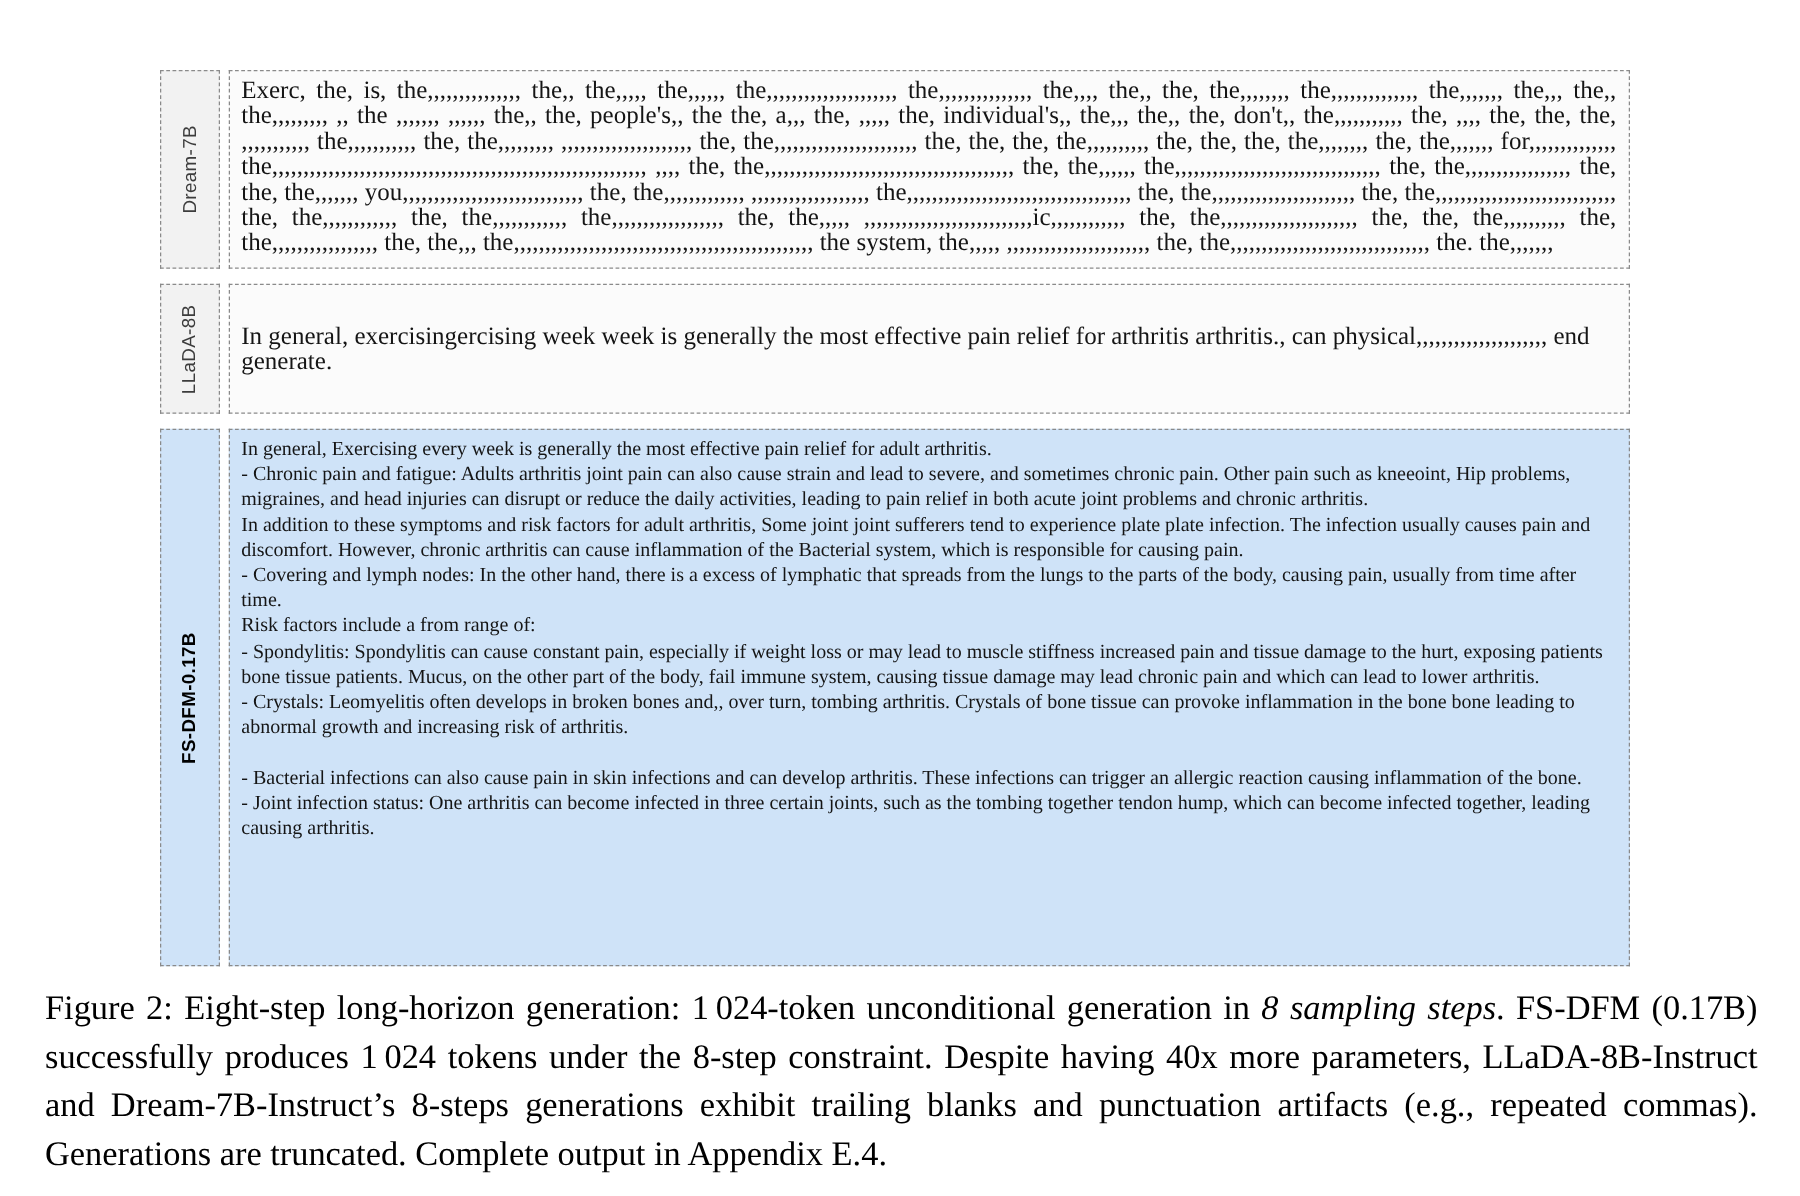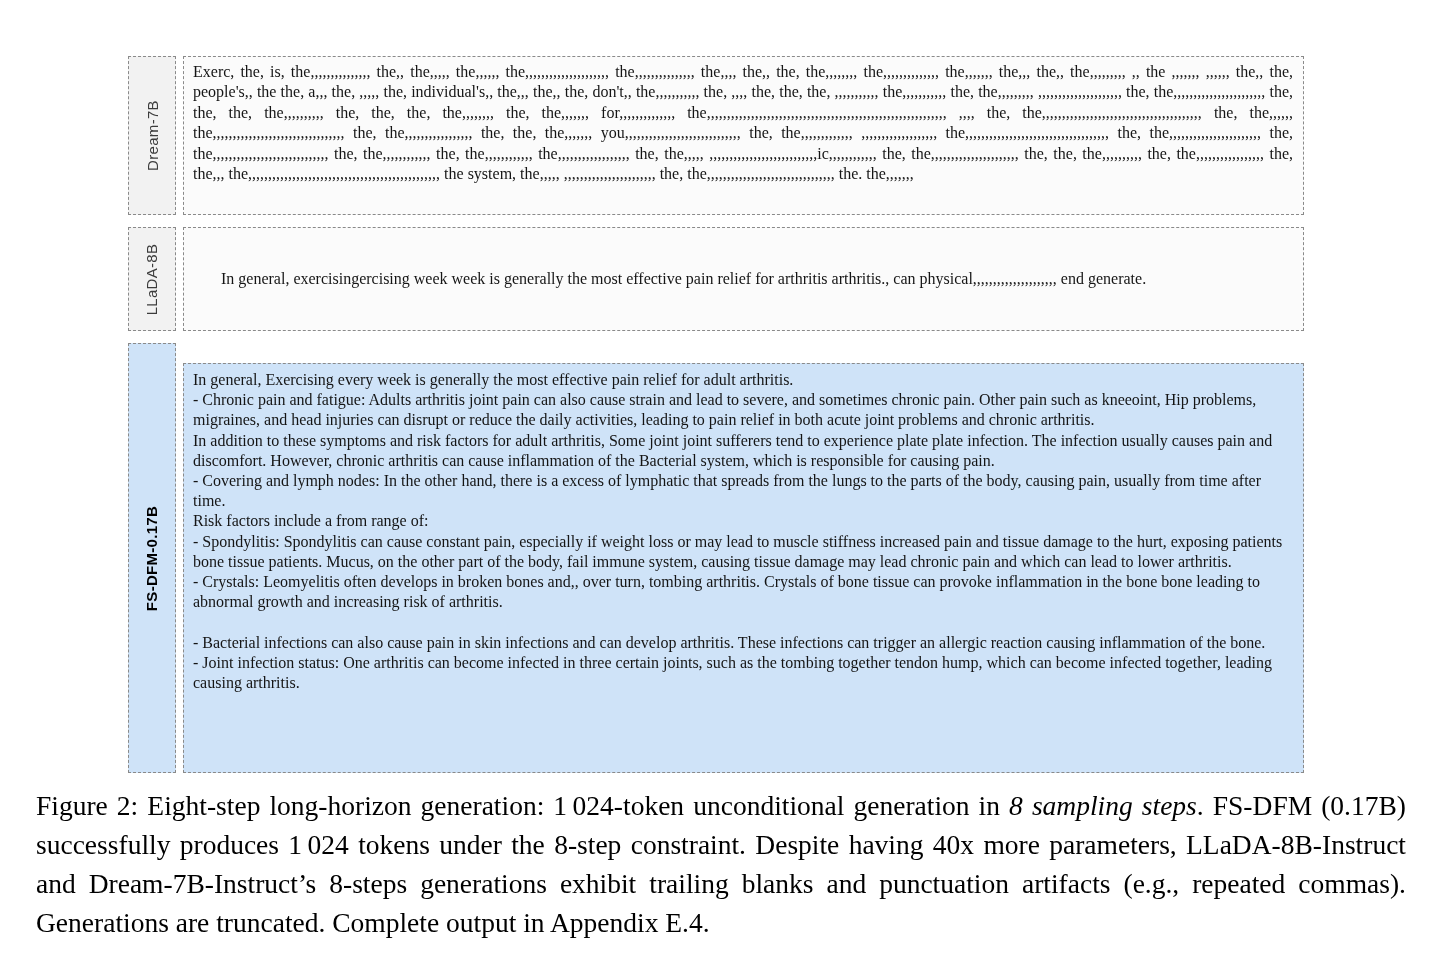--- a/index.html
+++ b/index.html
@@ -25,26 +25,26 @@
     padding:5px 10px 5px 9px;
   }
   .row-dream .content-box, .row-llada .content-box{background:var(--plain-bg);}
   .row-dream .label-box,  .row-llada .label-box{background:var(--label-bg);}
   .row-dream{height:159px;}
   .row-llada{height:104px;}
   .row-fsdfm{height:430px;}
   .row-fsdfm .label-box,.row-fsdfm .content-box{background:var(--hl-bg);}
   .row-fsdfm .label-box span{font-weight:bold;color:#000;}
   .gen-text{
-    font-size:16px;line-height:20.4px;text-align:justify;
+    font-size:20px;line-height:20.4px;text-align:justify;
     color:#151515;
   }
   .row-llada .content-box{display:flex;align-items:center;}
-  .row-llada .gen-text{text-align:left;width:100%;margin-left:28px;}
-  .row-fsdfm .content-box{padding-top:6px;margin-top:20px;}
+  .row-llada .gen-text{text-align:left;width:100%;}
+  .row-fsdfm .content-box{padding-top:6px;}
   .para{font-size:16px;line-height:20.2px;text-align:left;color:#151515;}
   .caption{
     position:absolute;left:36px;top:786px;width:1370px;
     font-size:27.5px;line-height:39px;text-align:justify;color:#000;
   }
   .caption b{font-weight:normal;}
   .caption i{}
 </style>
 </head>
 <body style="--hl-bg: #cfe3f8; --plain-bg: #fbfbfb; --label-bg: #f2f2f2;">

